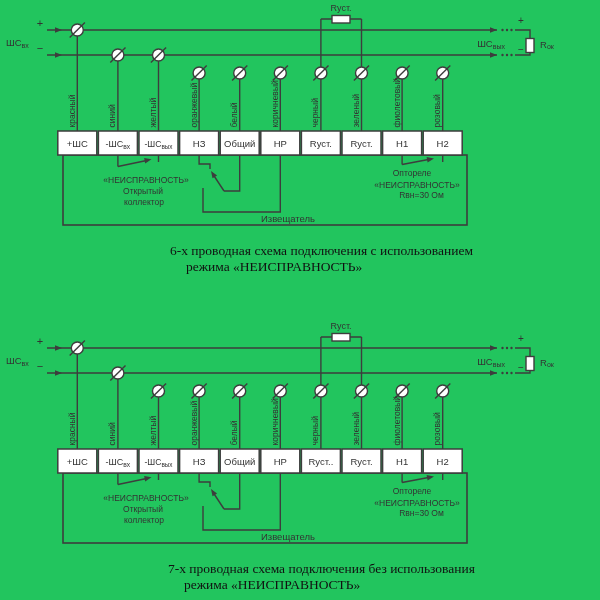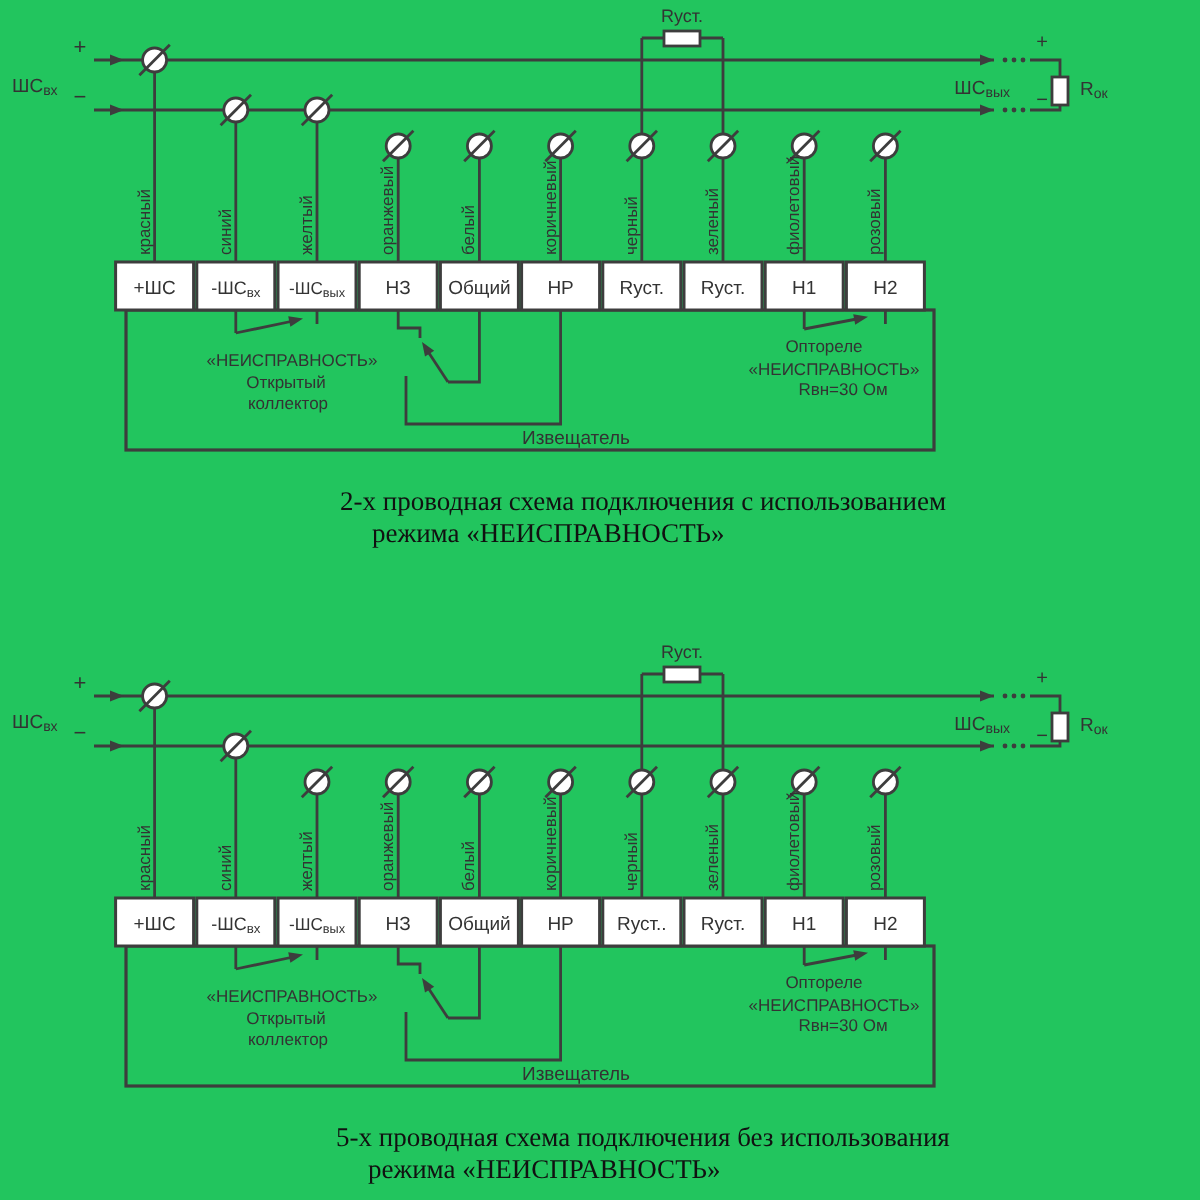--- a/index.html
+++ b/index.html
@@ -142,21 +142,21 @@
       <path d="M280.3 155 V212 H203 V188" fill="none" stroke="#3d3d3d" stroke-width="1.4"></path>
       <line x1="402.1" y1="155" x2="402.1" y2="164.5" stroke="#3d3d3d" stroke-width="1.4"></line>
       <line x1="402.1" y1="164.5" x2="431" y2="159" stroke="#3d3d3d" stroke-width="1.4"></line>
       <polygon points="434.0,158.4 426.6,157.1 427.6,162.4" fill="#3d3d3d"></polygon>
       <line x1="442.7" y1="155" x2="442.7" y2="162" stroke="#3d3d3d" stroke-width="1.4"></line>
       <text x="412" y="176" fill="#333333" font-size="8.5" text-anchor="middle">Оптореле</text>
       <text x="417" y="187.5" fill="#333333" font-size="8.5" text-anchor="middle">«НЕИСПРАВНОСТЬ»</text>
       <text x="421.5" y="197.5" fill="#333333" font-size="8.5" text-anchor="middle">Rвн=30 Ом</text>
     </svg>
 
-  <div class="cap-line" id="c0l1">2-х проводная схема подключения с использованием</div>
+  <div class="cap-line" id="c0l1">6-х проводная схема подключения с использованием</div>
   <div class="cap-line" id="c0l2">режима «НЕИСПРАВНОСТЬ»</div>
 
   <svg id="svg-d1" width="600" height="235" viewBox="0 0 600 235">
       <line x1="320.90000000000003" y1="19" x2="320.90000000000003" y2="131" stroke="#3d3d3d" stroke-width="1.4"></line>
       <line x1="361.5" y1="19" x2="361.5" y2="131" stroke="#3d3d3d" stroke-width="1.4"></line>
       <line x1="320.90000000000003" y1="19" x2="361.5" y2="19" stroke="#3d3d3d" stroke-width="1.4"></line>
       <line x1="77.3" y1="30" x2="77.3" y2="131" stroke="#3d3d3d" stroke-width="1.4"></line>
       <line x1="117.9" y1="55" x2="117.9" y2="131" stroke="#3d3d3d" stroke-width="1.4"></line>
       <line x1="158.5" y1="73" x2="158.5" y2="131" stroke="#3d3d3d" stroke-width="1.4"></line>
       <line x1="199.1" y1="73" x2="199.1" y2="131" stroke="#3d3d3d" stroke-width="1.4"></line>
@@ -274,15 +274,15 @@
       <path d="M280.3 155 V212 H203 V188" fill="none" stroke="#3d3d3d" stroke-width="1.4"></path>
       <line x1="402.1" y1="155" x2="402.1" y2="164.5" stroke="#3d3d3d" stroke-width="1.4"></line>
       <line x1="402.1" y1="164.5" x2="431" y2="159" stroke="#3d3d3d" stroke-width="1.4"></line>
       <polygon points="434.0,158.4 426.6,157.1 427.6,162.4" fill="#3d3d3d"></polygon>
       <line x1="442.7" y1="155" x2="442.7" y2="162" stroke="#3d3d3d" stroke-width="1.4"></line>
       <text x="412" y="176" fill="#333333" font-size="8.5" text-anchor="middle">Оптореле</text>
       <text x="417" y="187.5" fill="#333333" font-size="8.5" text-anchor="middle">«НЕИСПРАВНОСТЬ»</text>
       <text x="421.5" y="197.5" fill="#333333" font-size="8.5" text-anchor="middle">Rвн=30 Ом</text>
     </svg>
 
-  <div class="cap-line" id="c1l1">5-х проводная схема подключения без использования</div>
+  <div class="cap-line" id="c1l1">7-х проводная схема подключения без использования</div>
   <div class="cap-line" id="c1l2">режима «НЕИСПРАВНОСТЬ»</div>
 </div>
 
 </body></html>

